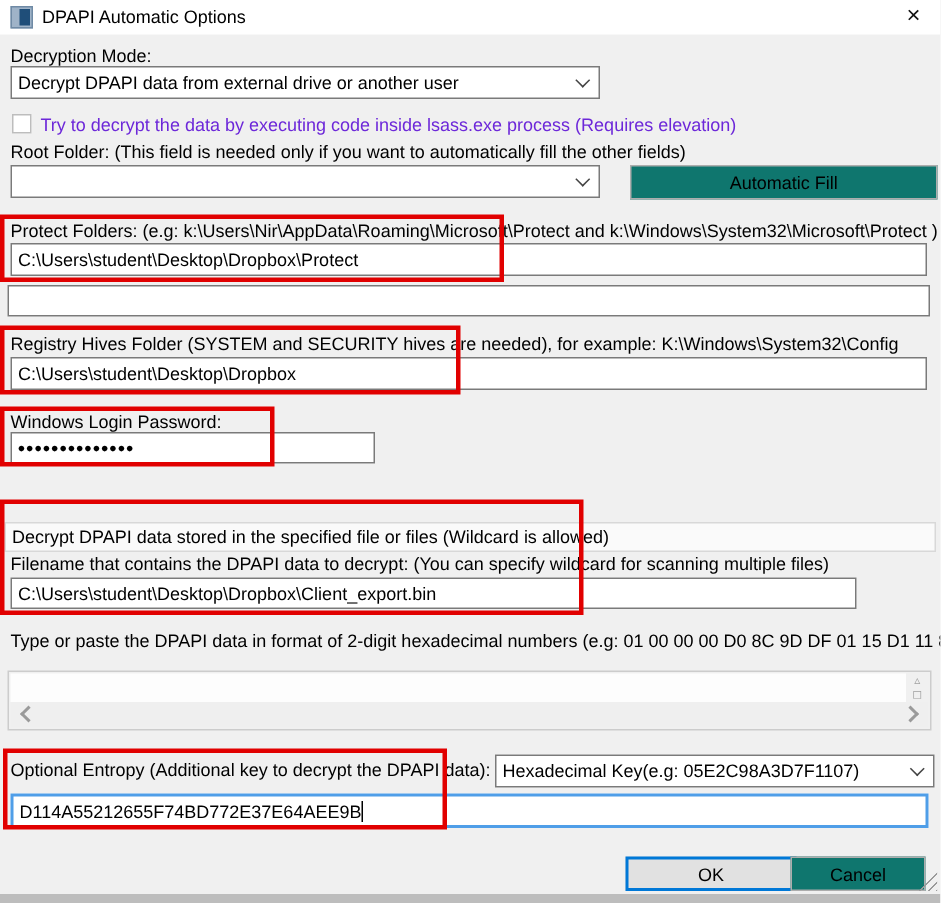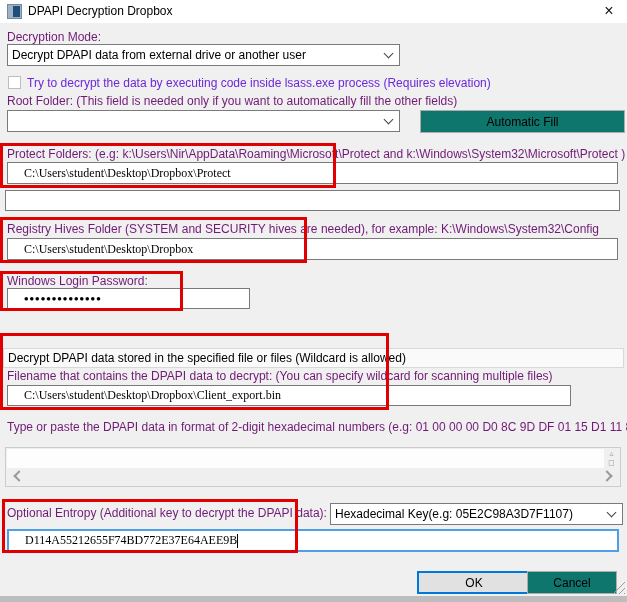--- a/index.html
+++ b/index.html
@@ -6,27 +6,27 @@
   html,body { width:627px; height:602px; }
   body { font-family:"Liberation Sans","DejaVu Sans",sans-serif; font-size:12px; color:#000; }
   .win { position:relative; width:627px; height:602px; background:#f0f0f0; overflow:hidden; }
 
   .titlebar { position:absolute; left:0; top:0; width:627px; height:23px; background:#ffffff; }
   .app-icon { position:absolute; left:7px; top:4px; width:15px; height:15px; background:#9fb3c8; border:1px solid #6f8aa5; }
   .app-icon::after { content:""; position:absolute; right:1px; top:1px; width:7px; height:11px; background:#1f4e79; }
   .title-text { position:absolute; left:28px; top:4px; font-size:12px; color:#000; white-space:nowrap; }
   .close-btn { position:absolute; right:3px; top:0; width:30px; height:23px; text-align:center; line-height:22px; font-size:16px; color:#111; cursor:default; }
 
-  .lbl { position:absolute; white-space:nowrap; font-size:12px; color:#701a75; }
+  .lbl { position:absolute; white-space:nowrap; font-size:12px; color:#000000; }
   .lbl.dis { color:#6d28d9; }
 
   .combo { position:absolute; background:#fff; border:1px solid #7a7a7a; display:flex; align-items:center; padding:0 22px 0 4px; white-space:nowrap; overflow:hidden; }
   .combo .chev { position:absolute; right:7px; top:50%; margin-top:-5px; width:7px; height:7px; border-right:1px solid #444; border-bottom:1px solid #444; transform:rotate(45deg); }
 
-  .field { position:absolute; background:#fff; border:1px solid #7a7a7a; font-size:12px; padding:0 16px; font-family:Liberation Serif, serif; }
+  .field { position:absolute; background:#fff; border:1px solid #7a7a7a; font-size:12px; padding:0 4px; font-family:Liberation Sans, sans-serif; }
   input.field { outline:none; }
   .field.focus { border:2px solid #4f9ee8; }
   .pwd { font-weight:bold; font-size:13px; letter-spacing:1px; }
 
   .btn { position:absolute; background:#0f766e; border:1px solid #adadad; font-size:12px; text-align:center; display:flex; align-items:center; justify-content:center; font-family:"Liberation Sans","DejaVu Sans",sans-serif; }
   .btn.default { border:2px solid #0078d7; background:#e1e1e1; }
 
   .chkbox { position:absolute; width:13px; height:13px; background:#fff; border:1px solid #bdbdbd; }
 
   .band { position:absolute; background:#fafafa; border:1px solid #d8d8d8; display:flex; align-items:center; padding:0 4px; white-space:nowrap; }
@@ -47,21 +47,21 @@
   .bottom-strip { position:absolute; left:0; bottom:0; width:627px; height:6px; background:#bdbdbd; }
   .caret { display:inline-block; width:1px; height:14px; background:#000; vertical-align:middle; }
 </style>
 </head>
 <body>
 
 <div class="win">
 
   <div class="titlebar">
     <span class="app-icon"></span>
-    <span class="title-text">DPAPI Decryption Dropbox</span>
+    <span class="title-text">DPAPI Automatic Options</span>
     <span class="close-btn">×</span>
   </div>
 
   <div class="lbl" style="left:7px; top:30px;">Decryption Mode:</div>
   <div class="combo" style="left:7px; top:44px; width:393px; height:22px;">
     <span>Decrypt DPAPI data from external drive or another user</span>
     <span class="chev"></span>
   </div>
 
   <div class="chkbox" style="left:8px; top:76px;"></div>

